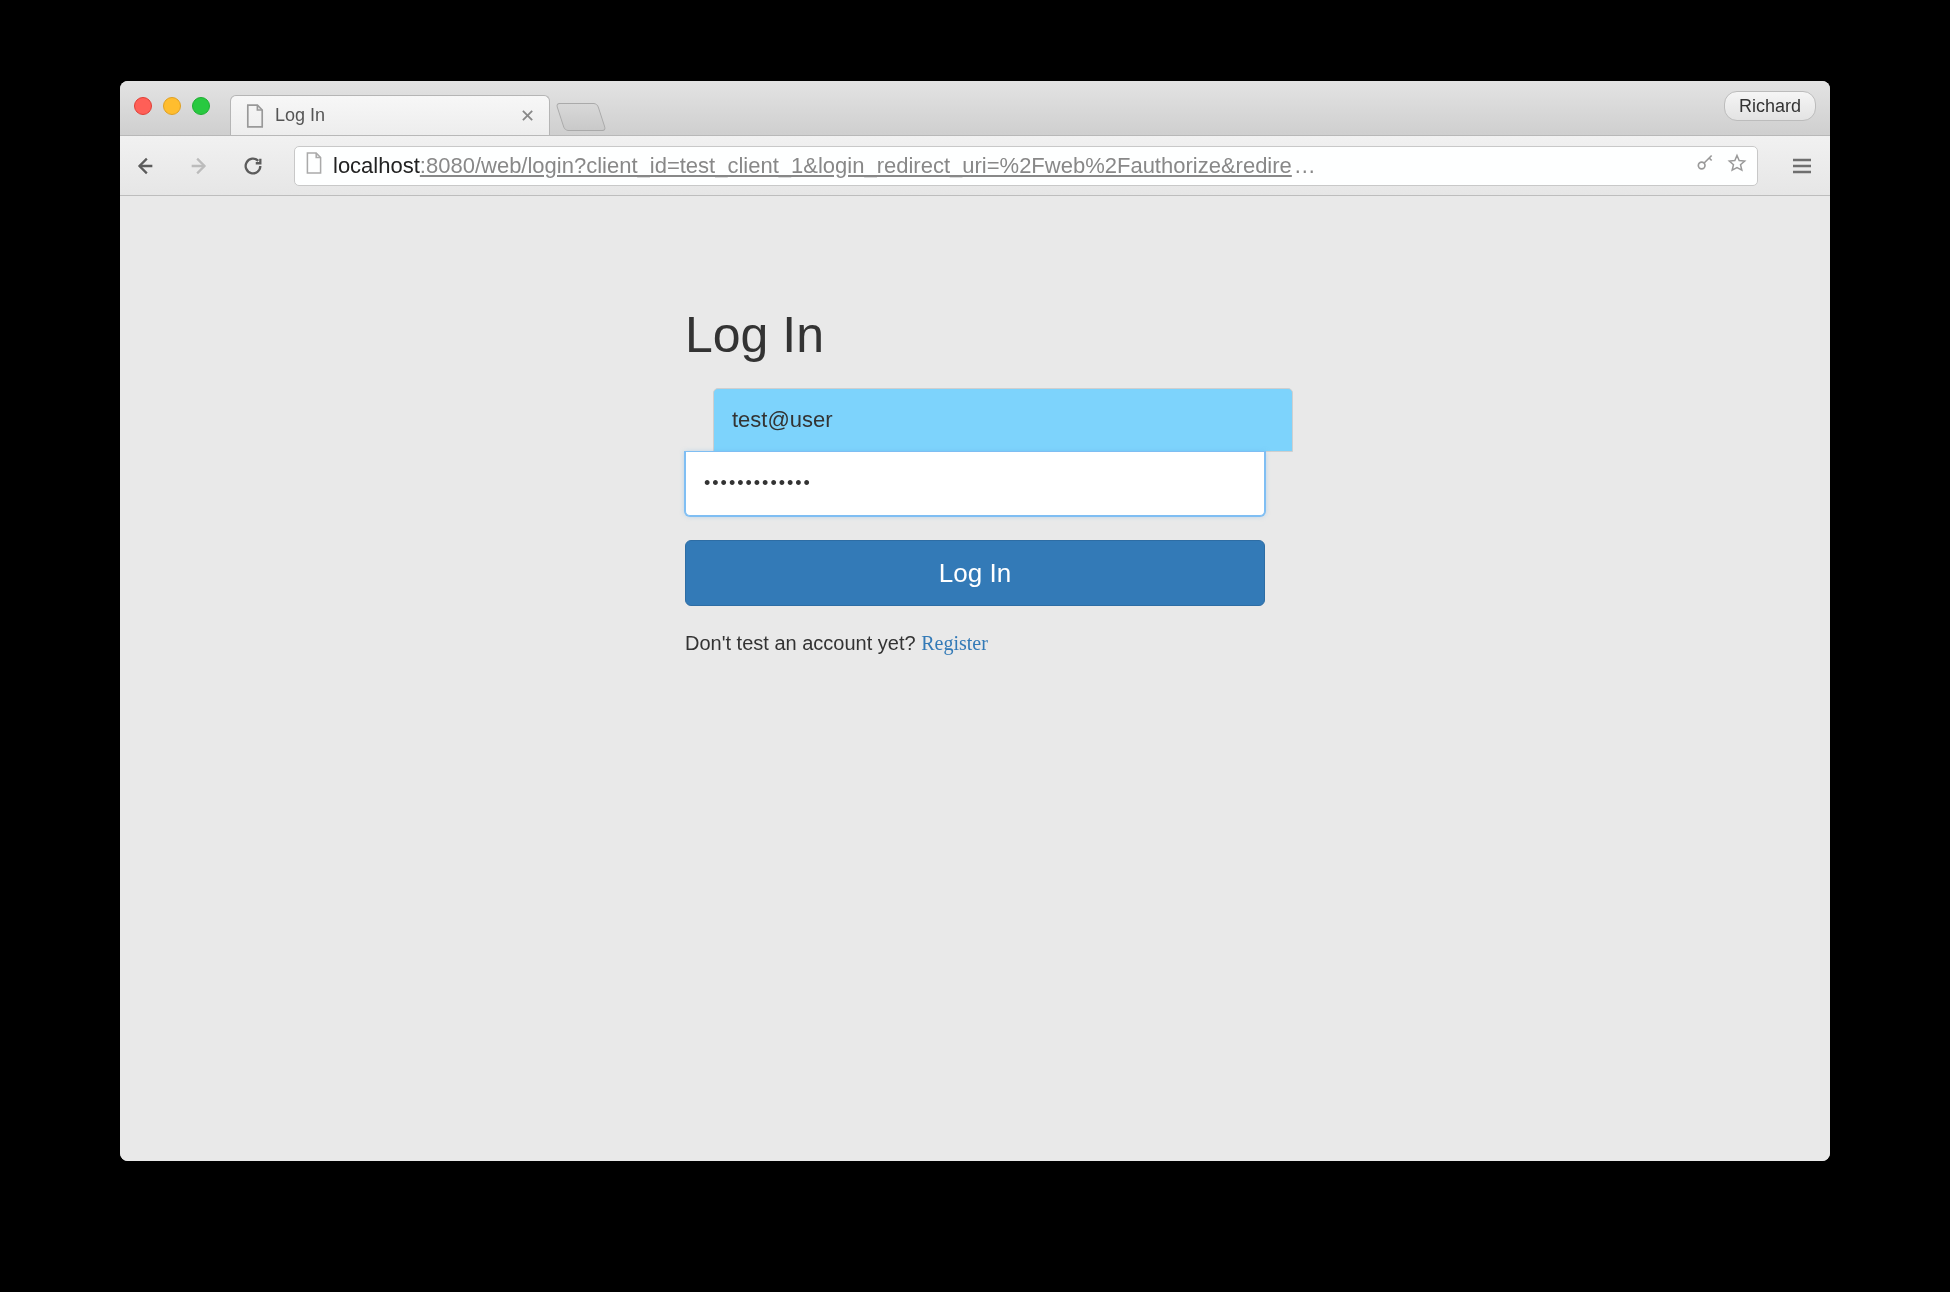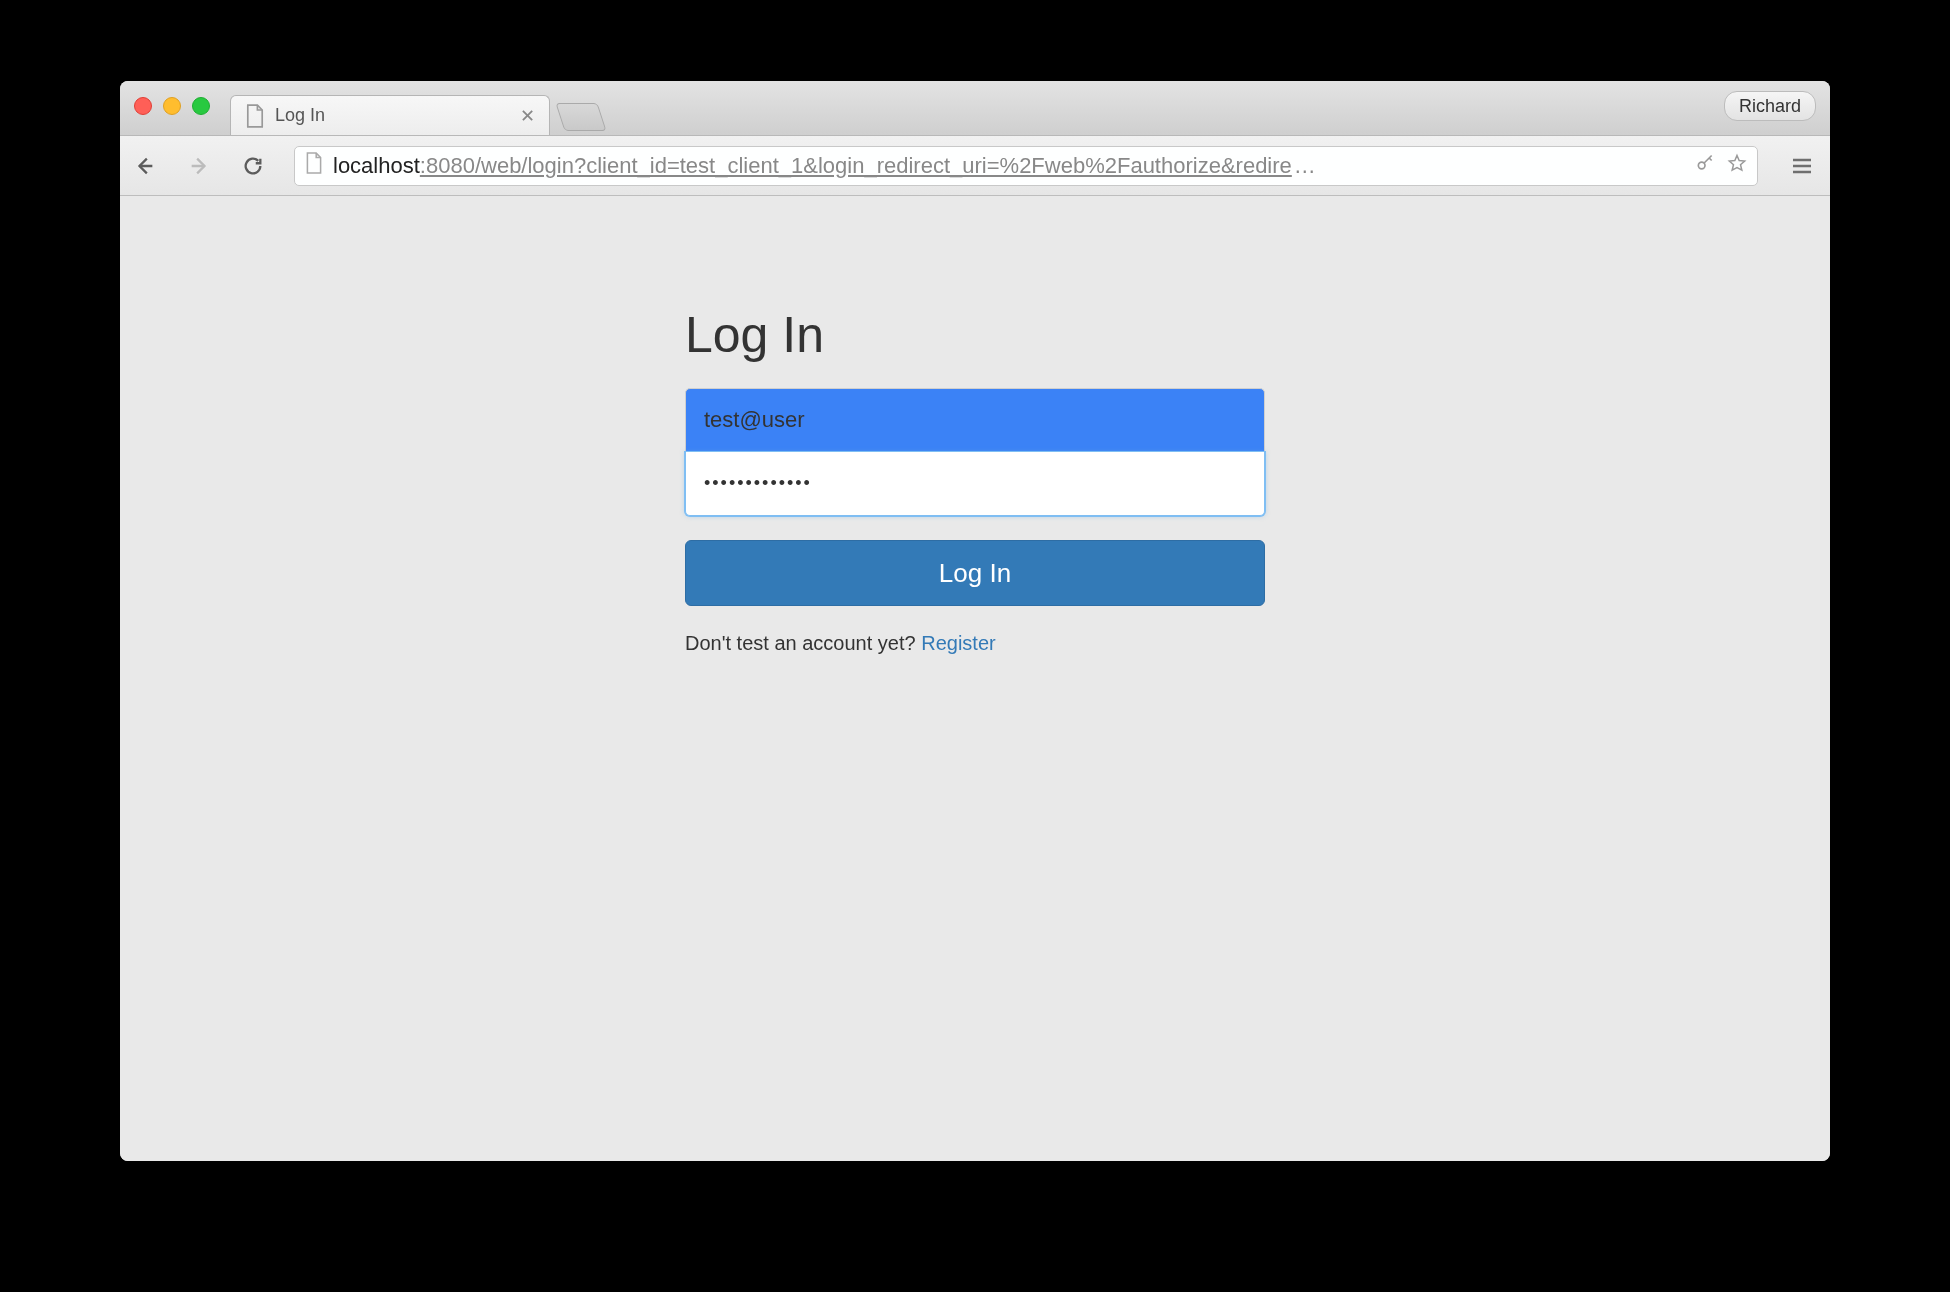--- a/index.html
+++ b/index.html
@@ -178,23 +178,24 @@
       border: 1px solid #cfcfcf;
       border-radius: 5px;
       font-size: 22px;
       padding: 0 18px;
       background: #fff;
       color: #333;
       outline: none;
       display: block;
     }
     .input.autofill {
-      background: #3b82f6;
+      background: #7dd3fc;
       border-bottom-left-radius: 0;
       border-bottom-right-radius: 0;
+      margin-left: 28px;
     }
     .input.password {
       border-top-left-radius: 0;
       border-top-right-radius: 0;
       border-top: none;
       border-color: #7fbef3;
       box-shadow: 0 0 0 1px #7fbef3, 0 0 5px rgba(102,175,233,.5);
       letter-spacing: 2px;
       font-size: 18px;
       font-family: Verdana, sans-serif;
@@ -212,20 +213,21 @@
     }
     .signup-line {
       margin-top: 26px;
       font-size: 20px;
       color: #333;
     }
     .signup-line a {
       color: #337ab7;
       text-decoration: none;
       cursor: pointer;
+      font-family: Liberation Serif, serif;
     }
   </style>
 </head>
 <body>
 
 <div class="frame">
 
   <div class="titlebar">
     <div class="traffic-lights">
       <span class="tl-red"></span>

